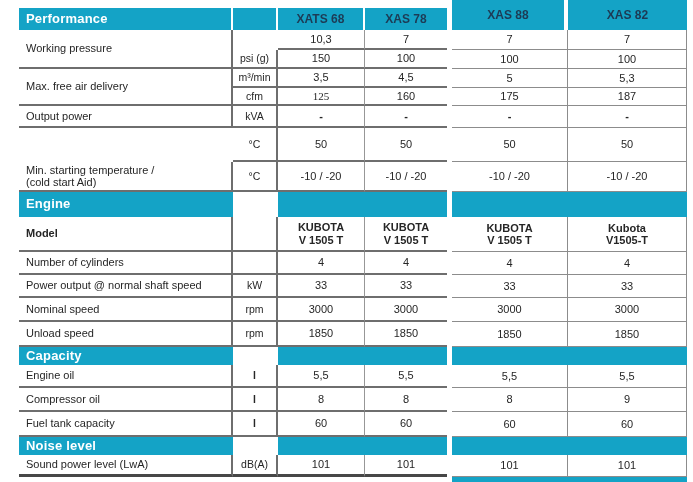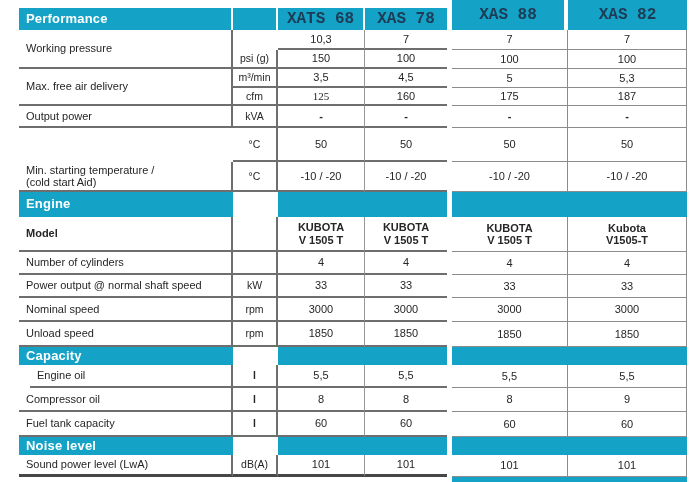--- a/index.html
+++ b/index.html
@@ -16,21 +16,21 @@
     grid-template-columns:214px 45px 87px 82px;
     grid-template-rows:22px 20px 19px 19px 18px 22px 34px 30px 25px 35px 23px 23px 24px 25px 18px 23px 24px 25px 18px 22px;}
   #rightGrid{left:452px;top:0;width:235px;
     grid-template-columns:116px 119px;
     grid-template-rows:30px 20px 19px 19px 18px 22px 34px 30px 25px 35px 23px 23px 24px 25px 18px 23px 24px 25px 18px 22px 5px;}
   .cell{box-sizing:border-box;display:flex;align-items:center;justify-content:center;
     font-size:11px;line-height:12.5px;white-space:pre-line;text-align:center;background:#fff;}
   .band{background:var(--teal);color:#fff;font-weight:700;font-size:13px;
     justify-content:flex-start;text-align:left;padding-left:7px;letter-spacing:.2px;}
   .bandfill{background:var(--teal);}
-  .colhead{background:var(--teal);color:var(--navy);font-weight:700;font-size:16px;font-family:Liberation Mono, monospace;}
+  .colhead{background:var(--teal);color:var(--navy);font-weight:700;font-size:12px;}
   .spacer{background:#fff;}
   .lbl{justify-content:flex-start;text-align:left;padding-left:7px;padding-right:2px;}
   .unit{font-size:10.5px;}
   .gapR{border-right:2px solid #fff;}
   .gapR4{border-right:4px solid #fff;}
   .vl{border-right:2px solid var(--line-dark);}
   .vlt{border-right:1px solid #979797;}
   .vrr{border-right:1.5px solid var(--line-light);}
   .bb{border-bottom:2px solid var(--line-dark);}
   .bbr{border-bottom:1.5px solid var(--line-light);}
@@ -93,21 +93,21 @@
       <div class="cell unit vl bb" style="grid-area: 13 / 2;">rpm</div>
       <div class="cell val vlt bb" style="grid-area: 13 / 3;">3000</div>
       <div class="cell val bb" style="grid-area: 13 / 4;">3000</div>
       <div class="cell lbl vl bb" style="grid-area: 14 / 1 / span 1;">Unload speed</div>
       <div class="cell unit vl bb" style="grid-area: 14 / 2;">rpm</div>
       <div class="cell val vlt bb" style="grid-area: 14 / 3;">1850</div>
       <div class="cell val bb" style="grid-area: 14 / 4;">1850</div>
       <div class="cell band" style="grid-area: 15 / 1;">Capacity</div>
       <div class="cell spacer" style="grid-area: 15 / 2;"></div>
       <div class="cell bandfill" style="grid-area: 15 / 3 / auto / span 2;"></div>
-      <div class="cell lbl vl bb" style="grid-area: 16 / 1 / span 1; margin-left: 11px;">Engine oil</div>
+      <div class="cell lbl vl bb" style="grid-area: 16 / 1 / span 1;">Engine oil</div>
       <div class="cell unit vl bb bold" style="grid-area: 16 / 2;">l</div>
       <div class="cell val vlt bb" style="grid-area: 16 / 3;">5,5</div>
       <div class="cell val bb" style="grid-area: 16 / 4;">5,5</div>
       <div class="cell lbl vl bb" style="grid-area: 17 / 1 / span 1;">Compressor oil</div>
       <div class="cell unit vl bb bold" style="grid-area: 17 / 2;">l</div>
       <div class="cell val vlt bb" style="grid-area: 17 / 3;">8</div>
       <div class="cell val bb" style="grid-area: 17 / 4;">8</div>
       <div class="cell lbl vl bb" style="grid-area: 18 / 1 / span 1;">Fuel tank capacity</div>
       <div class="cell unit vl bb bold" style="grid-area: 18 / 2;">l</div>
       <div class="cell val vlt bb" style="grid-area: 18 / 3;">60</div>

